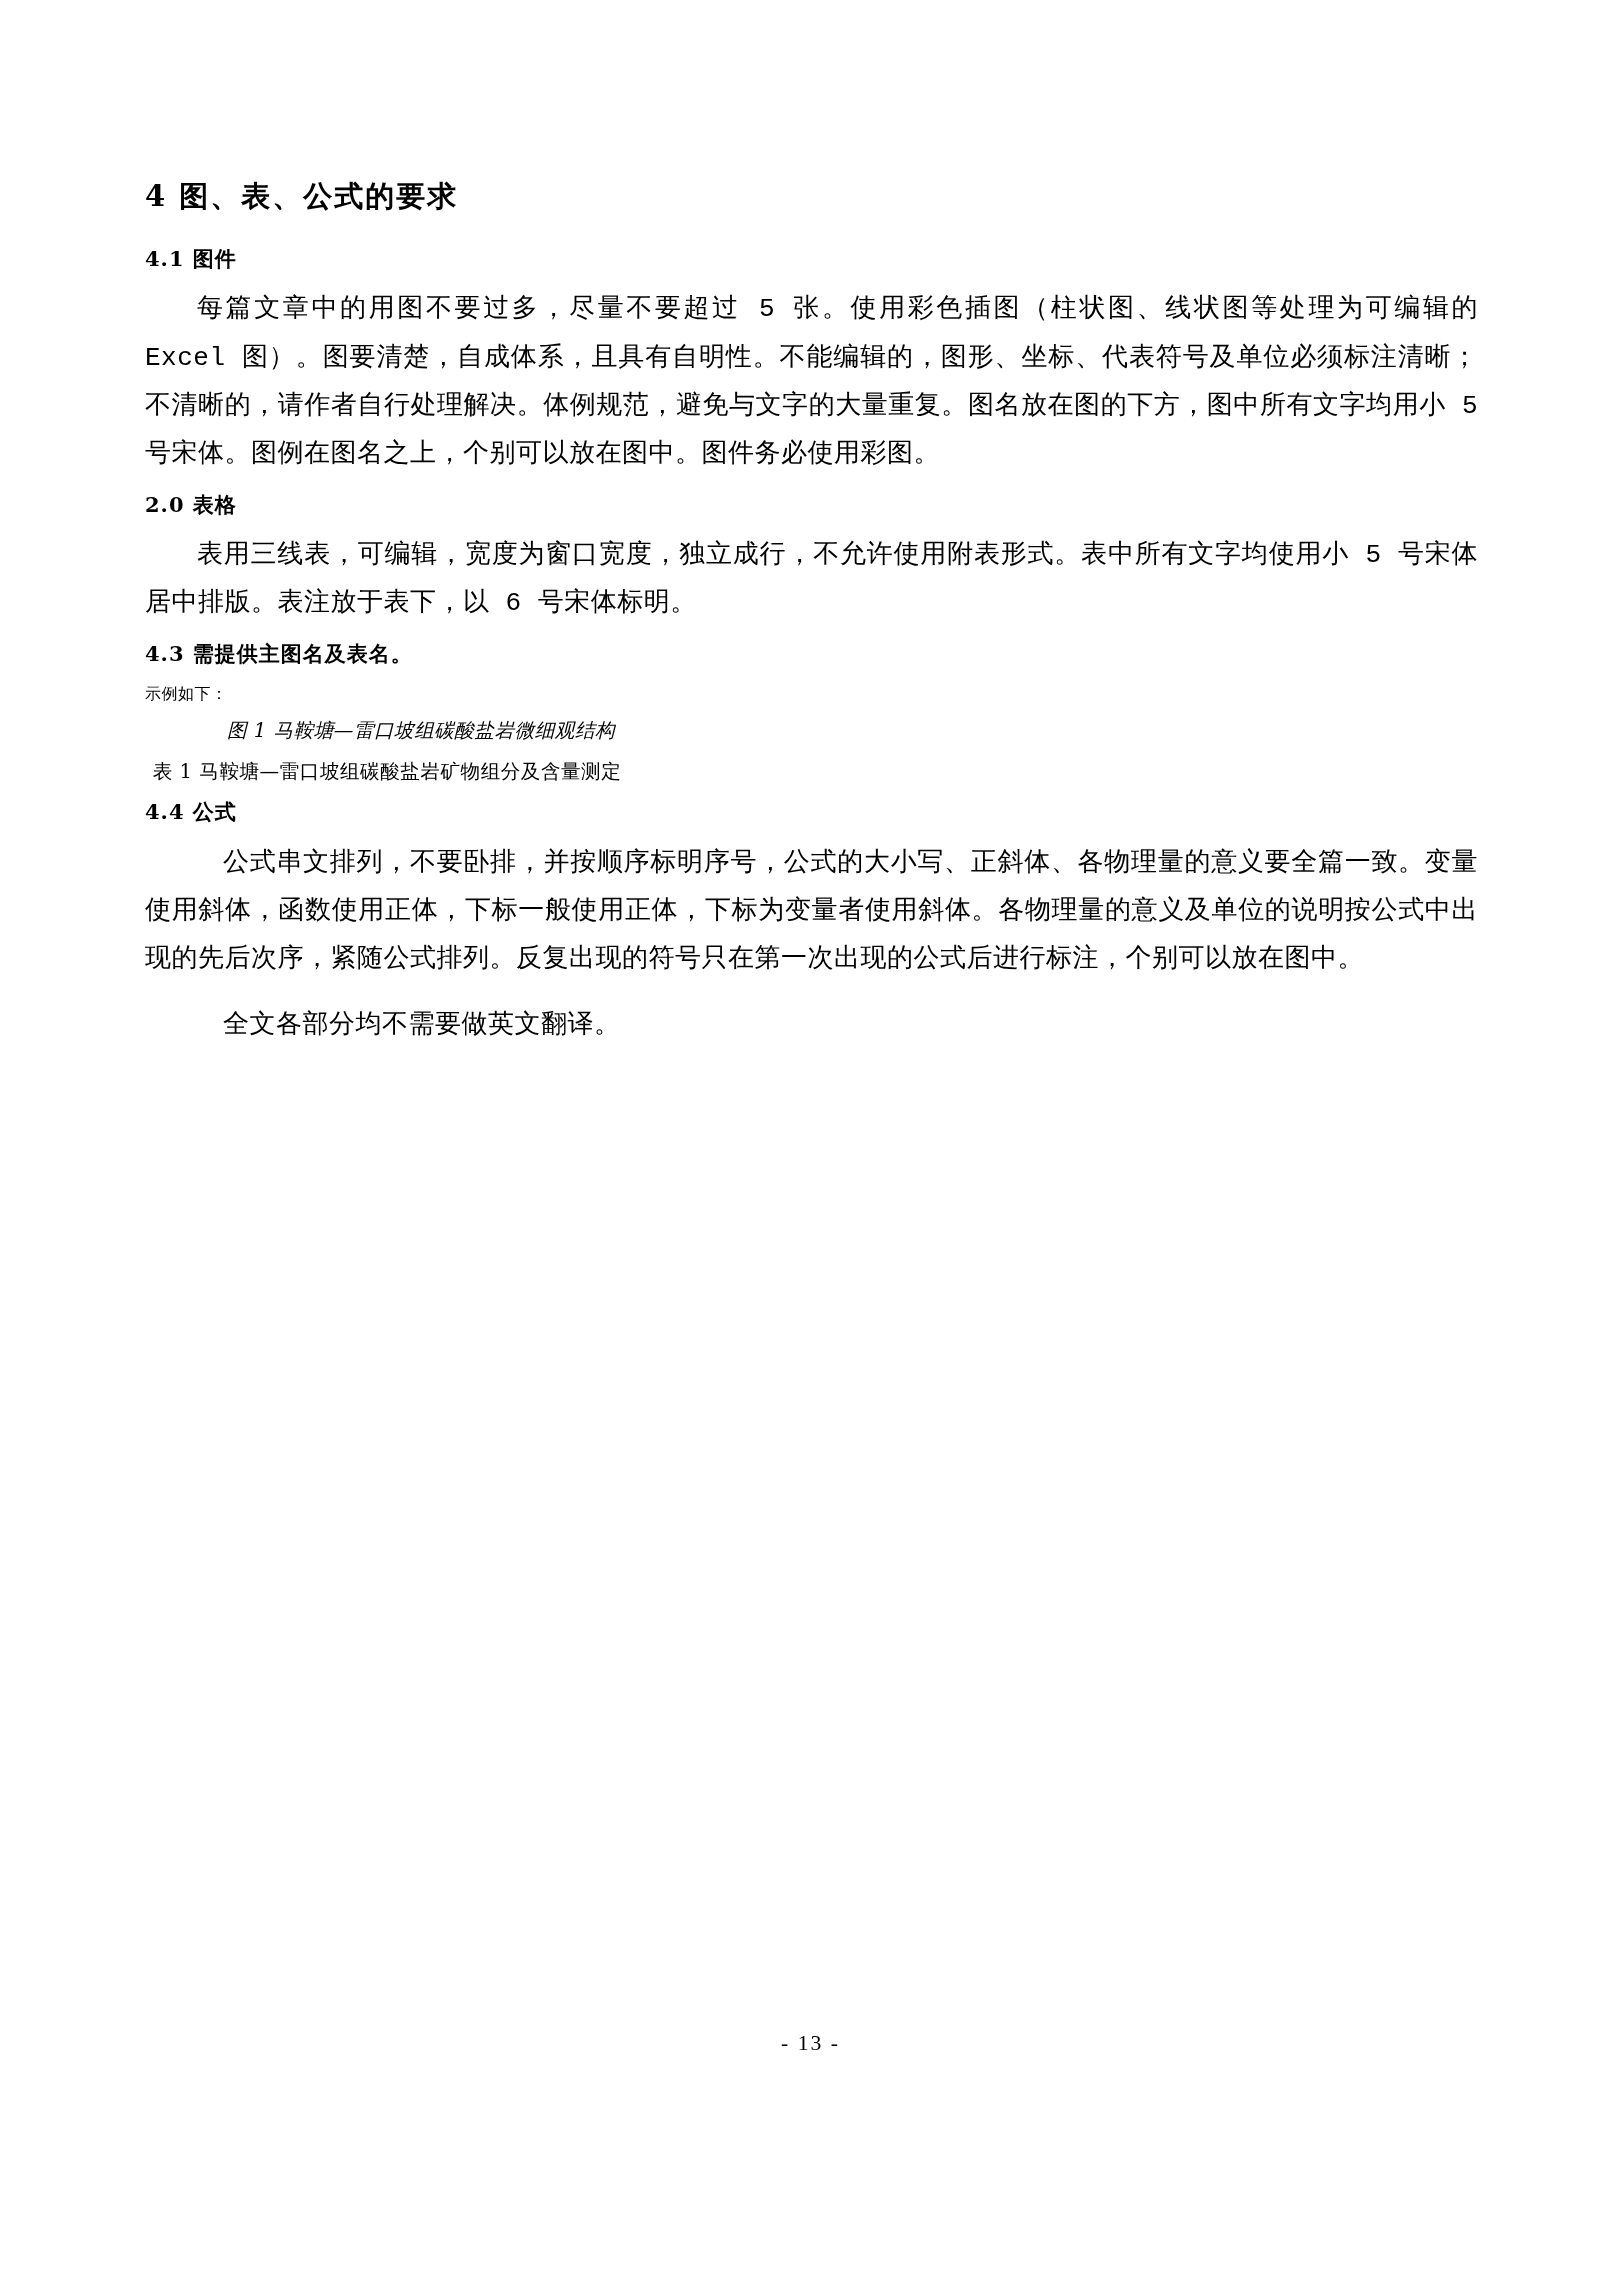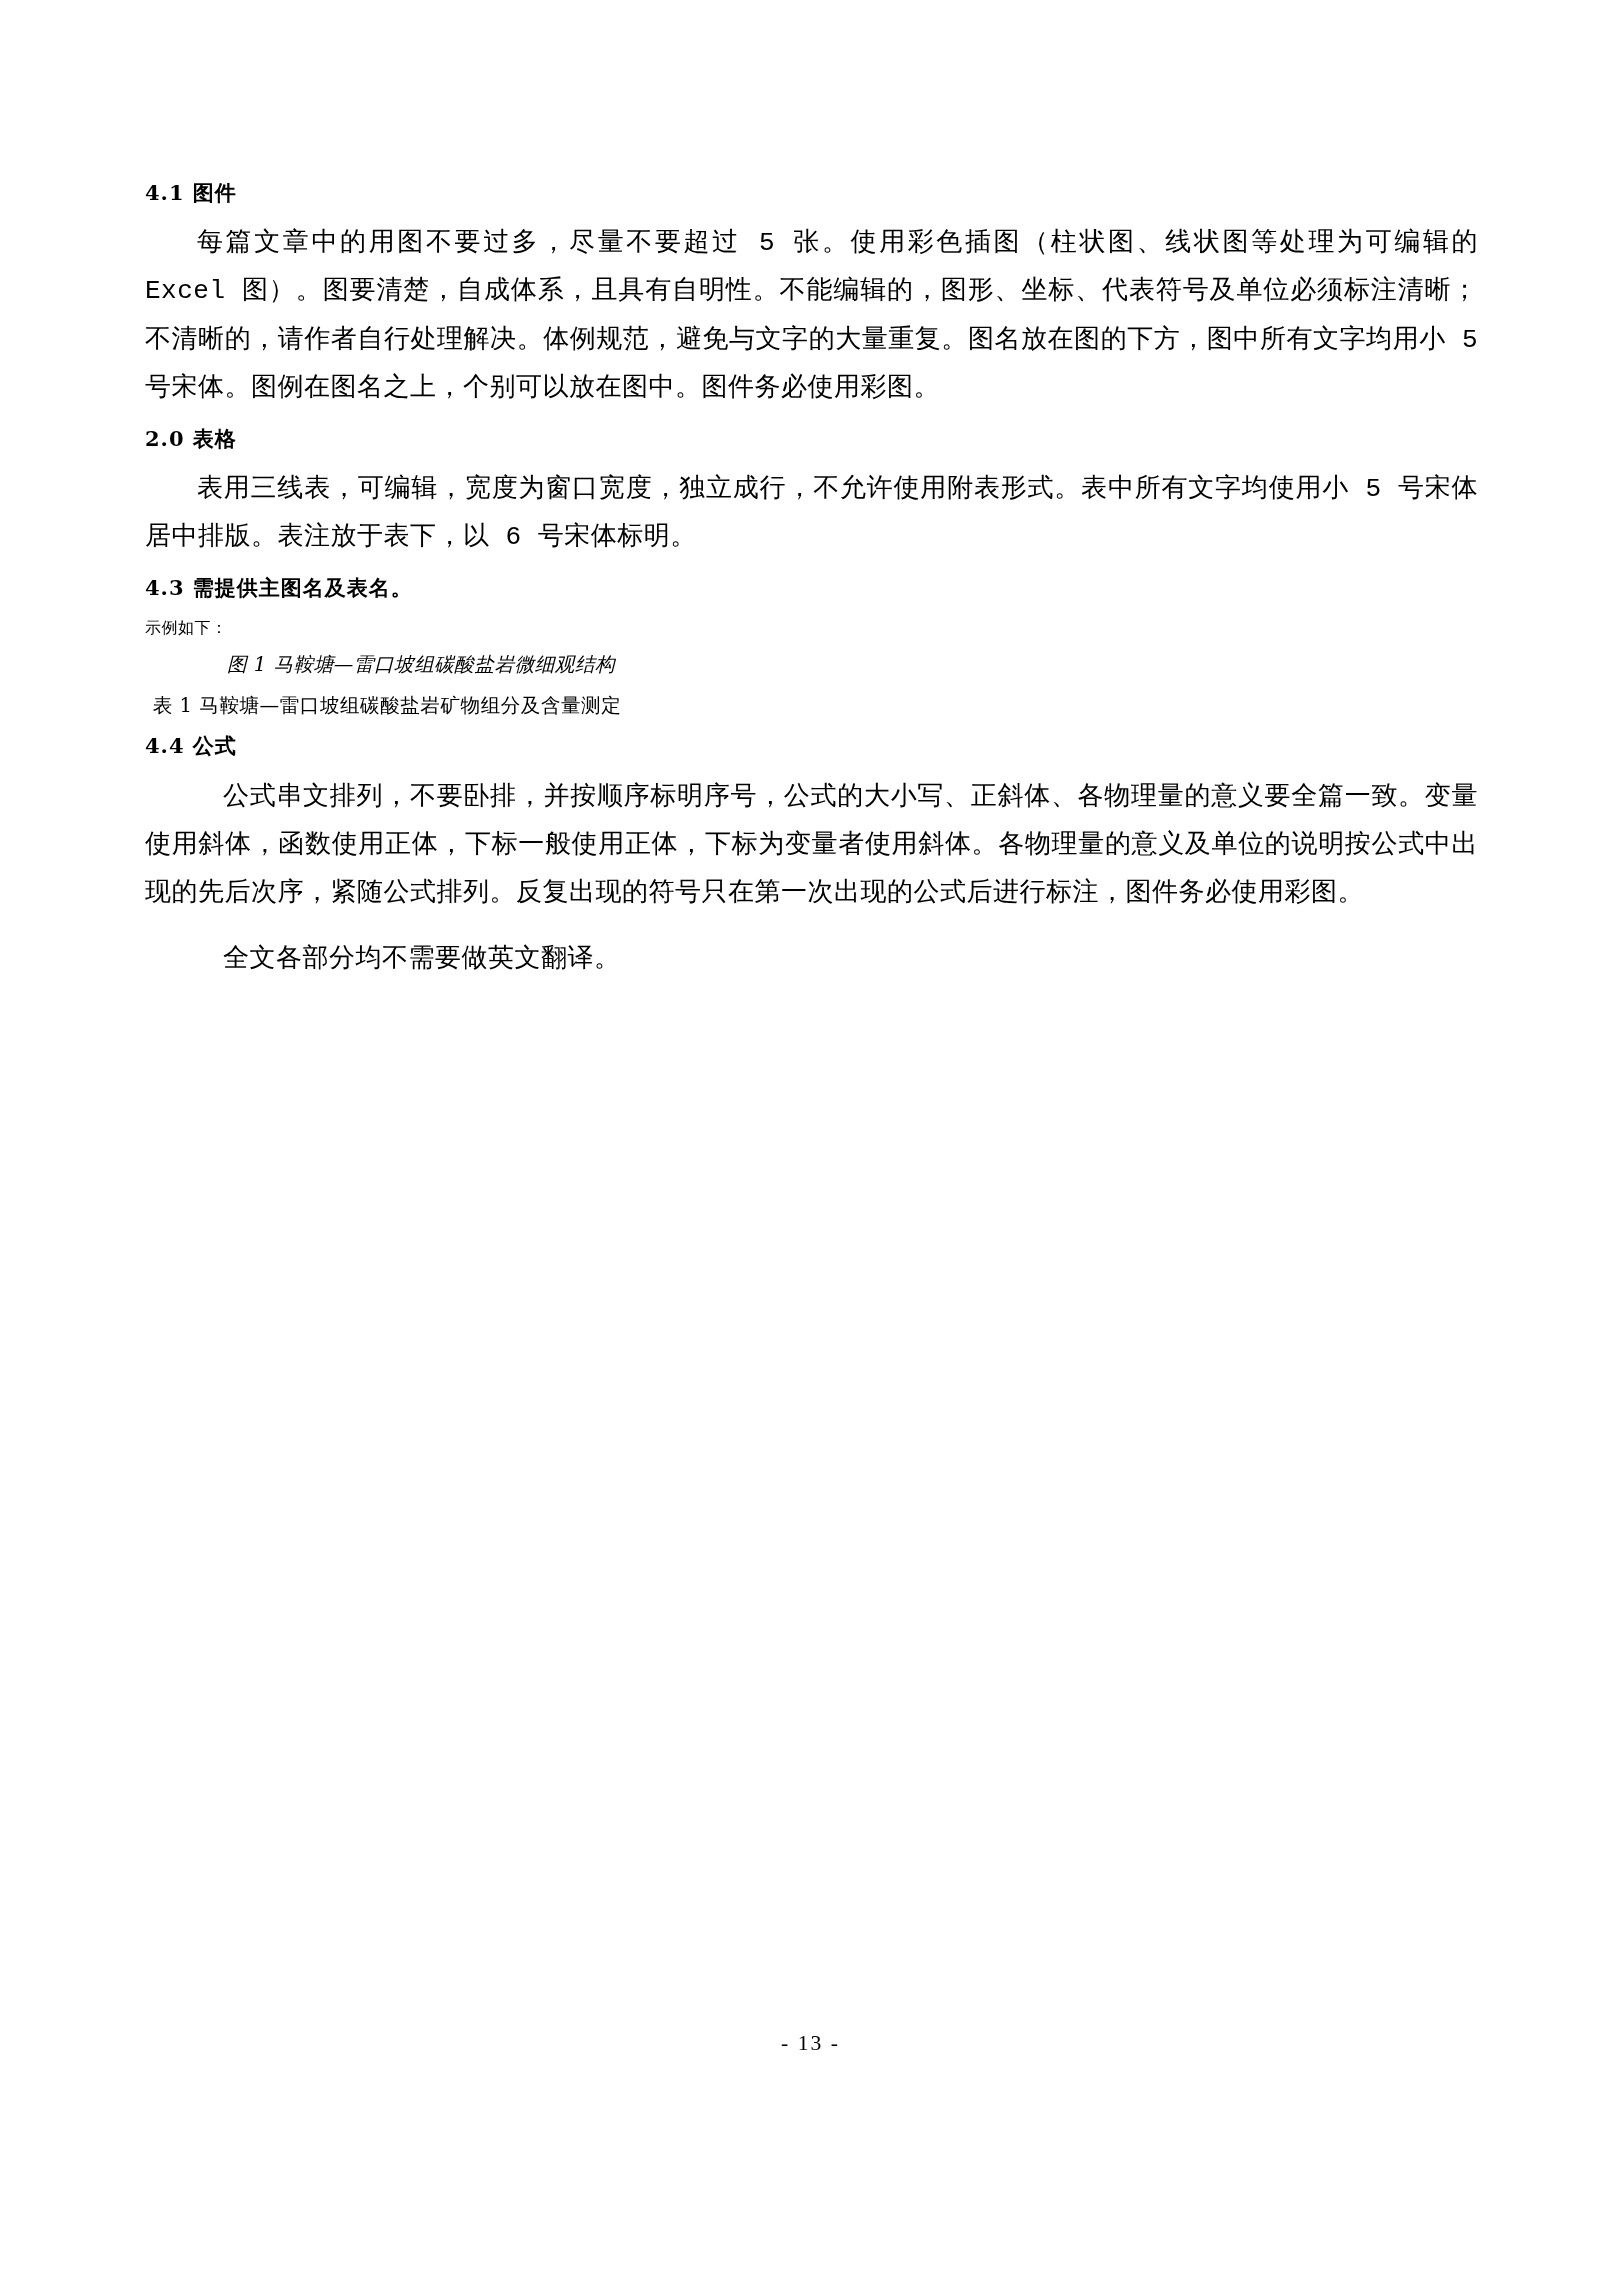--- a/index.html
+++ b/index.html
@@ -88,40 +88,41 @@
     letter-spacing: 2px;
   }
 </style>
 </head>
 <body>
 
 <div class="page">
 
   <div class="content">
 
+    <h1 class="doc-heading">4  图、表、公式的要求</h1>
 
     <h2 class="sub-heading">4.1  图件</h2>
 
     <p class="para indent2">每篇文章中的用图不要过多，尽量不要超过 5 张。使用彩色插图（柱状图、线状图等处理为可编辑的 Excel 图）。图要清楚，自成体系，且具有自明性。不能编辑的，图形、坐标、代表符号及单位必须标注清晰；不清晰的，请作者自行处理解决。体例规范，避免与文字的大量重复。图名放在图的下方，图中所有文字均用小 5 号宋体。图例在图名之上，个别可以放在图中。图件务必使用彩图。</p>
 
     <h2 class="sub-heading">2.0  表格</h2>
 
     <p class="para indent2">表用三线表，可编辑，宽度为窗口宽度，独立成行，不允许使用附表形式。表中所有文字均使用小 5 号宋体居中排版。表注放于表下，以 6 号宋体标明。</p>
 
     <h2 class="sub-heading">4.3  需提供主图名及表名。</h2>
 
     <p class="small-note">示例如下：</p>
 
     <p class="example-line example-fig">图 1 马鞍塘—雷口坡组碳酸盐岩微细观结构</p>
 
     <p class="example-line example-tab">表 1 马鞍塘—雷口坡组碳酸盐岩矿物组分及含量测定</p>
 
     <h2 class="sub-heading">4.4   公式</h2>
 
-    <p class="para indent3">公式串文排列，不要卧排，并按顺序标明序号，公式的大小写、正斜体、各物理量的意义要全篇一致。变量使用斜体，函数使用正体，下标一般使用正体，下标为变量者使用斜体。各物理量的意义及单位的说明按公式中出现的先后次序，紧随公式排列。反复出现的符号只在第一次出现的公式后进行标注，图件务必使用彩图。</p>
+    <p class="para indent3">公式串文排列，不要卧排，并按顺序标明序号，公式的大小写、正斜体、各物理量的意义要全篇一致。变量使用斜体，函数使用正体，下标一般使用正体，下标为变量者使用斜体。各物理量的意义及单位的说明按公式中出现的先后次序，紧随公式排列。反复出现的符号只在第一次出现的公式后进行标注，个别可以放在图中。</p>
 
     <div class="spacer-sm"></div>
 
     <p class="para indent3">全文各部分均不需要做英文翻译。</p>
 
   </div>
 
   <div class="page-number">- 13 -</div>
 
 </div>

